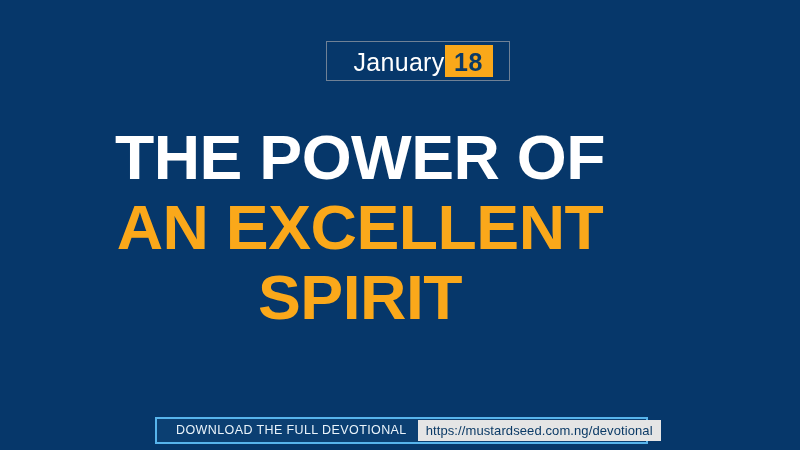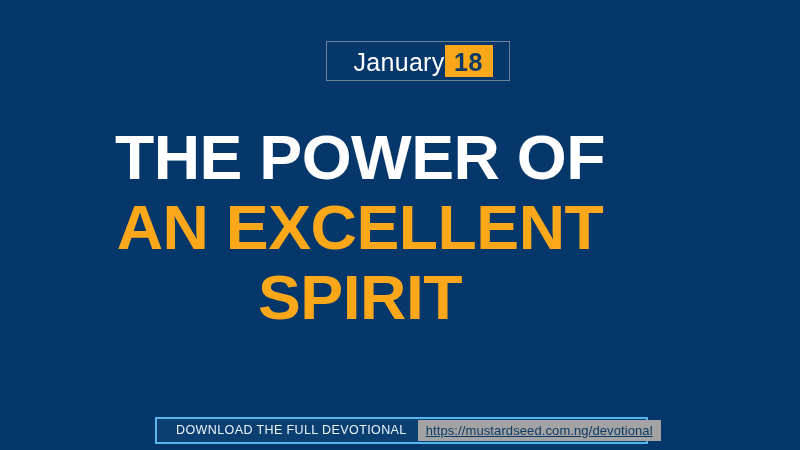--- a/index.html
+++ b/index.html
@@ -96,32 +96,31 @@
   #cta-label {
     color: #eaf4fb;
     font-size: 12.5px;
     line-height: 19px;
     letter-spacing: 0.4px;
     padding: 0 11px 0 9px;
     white-space: nowrap;
     flex: 0 0 auto;
   }
   #cta-url {
-    background: #a3a3a3;
+    background: #e5e5e5;
     color: #0b3a66;
     font-size: 13px;
     line-height: 19px;
     letter-spacing: 0.1px;
     padding: 1px 8px 2px 8px;
     white-space: nowrap;
     flex: 1 1 auto;
     text-align: left;
     height: 21px;
     box-sizing: border-box;
-    text-decoration: underline;
   }
 </style>
 </head>
 <body>
 
 <div id="poster">
 
   <div id="date-badge">
     <span id="month-label">January</span>
     <span id="day-chip">18</span>

